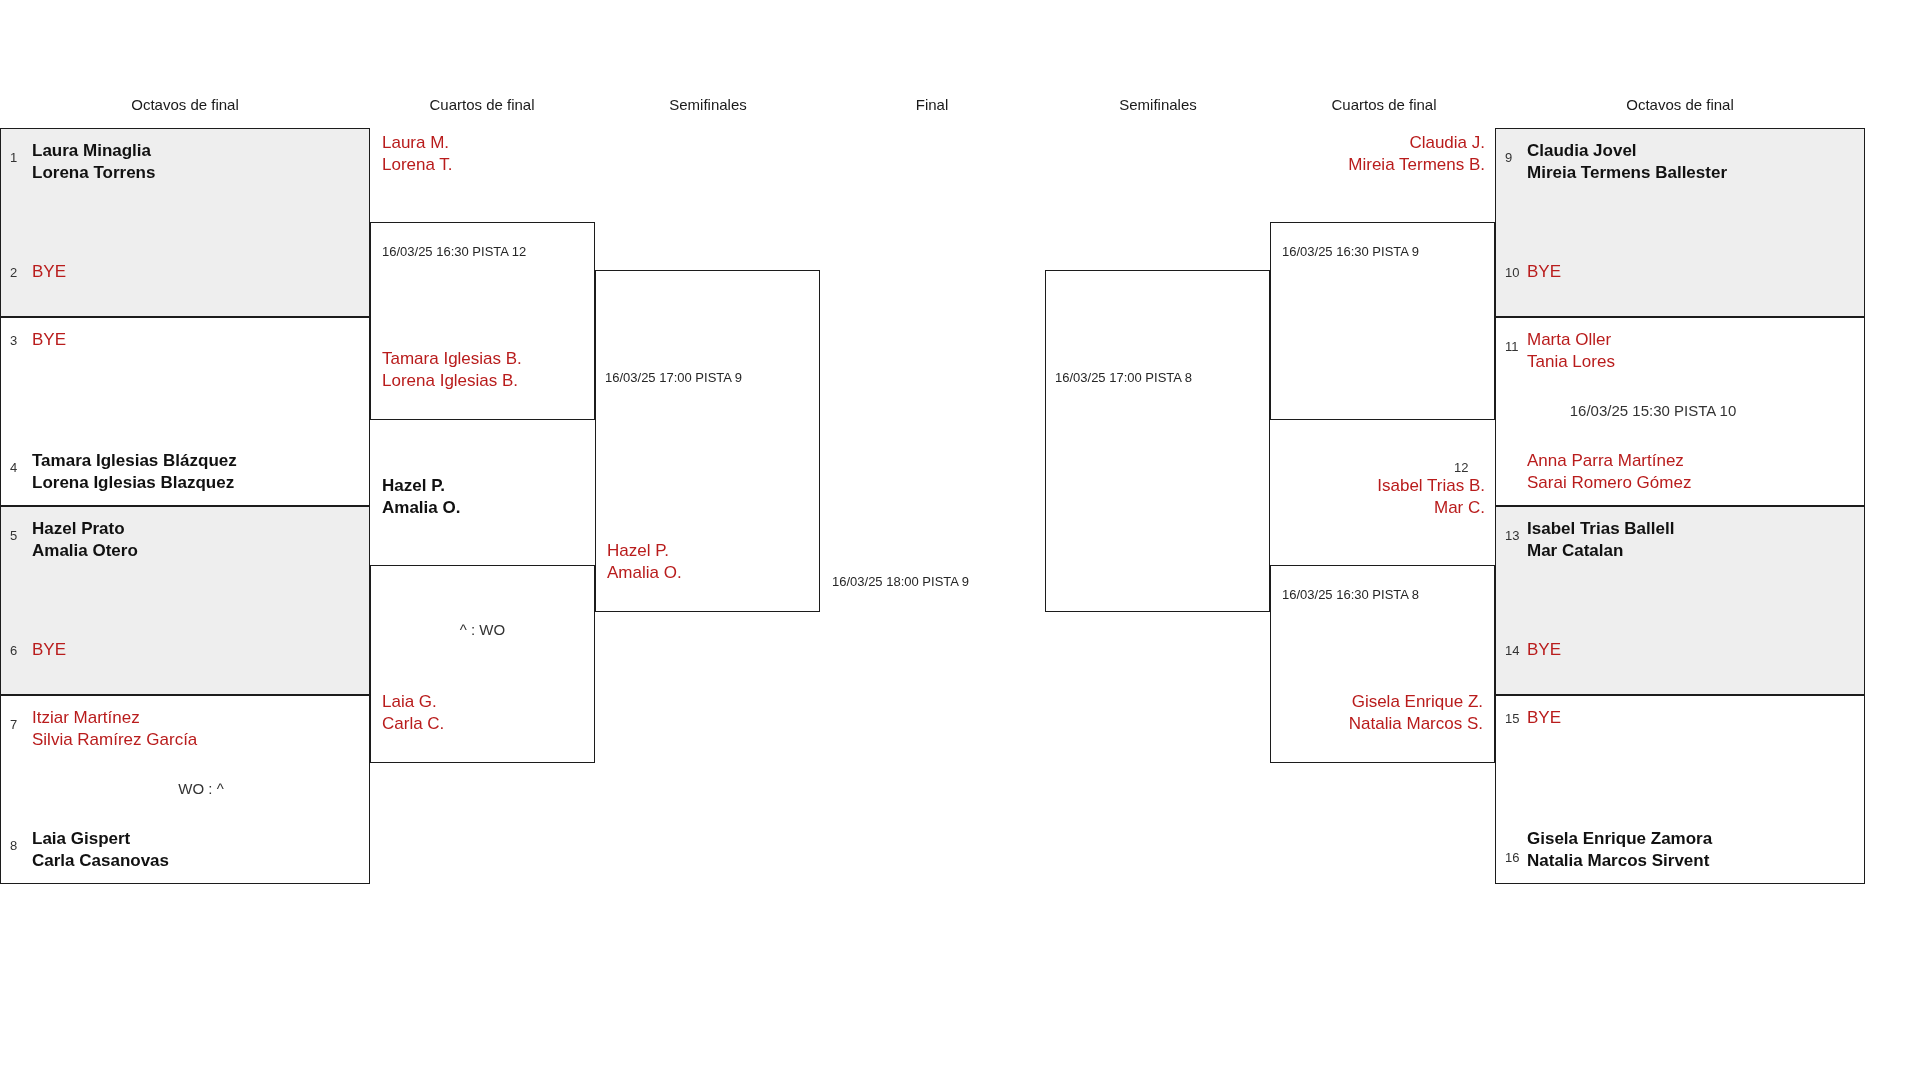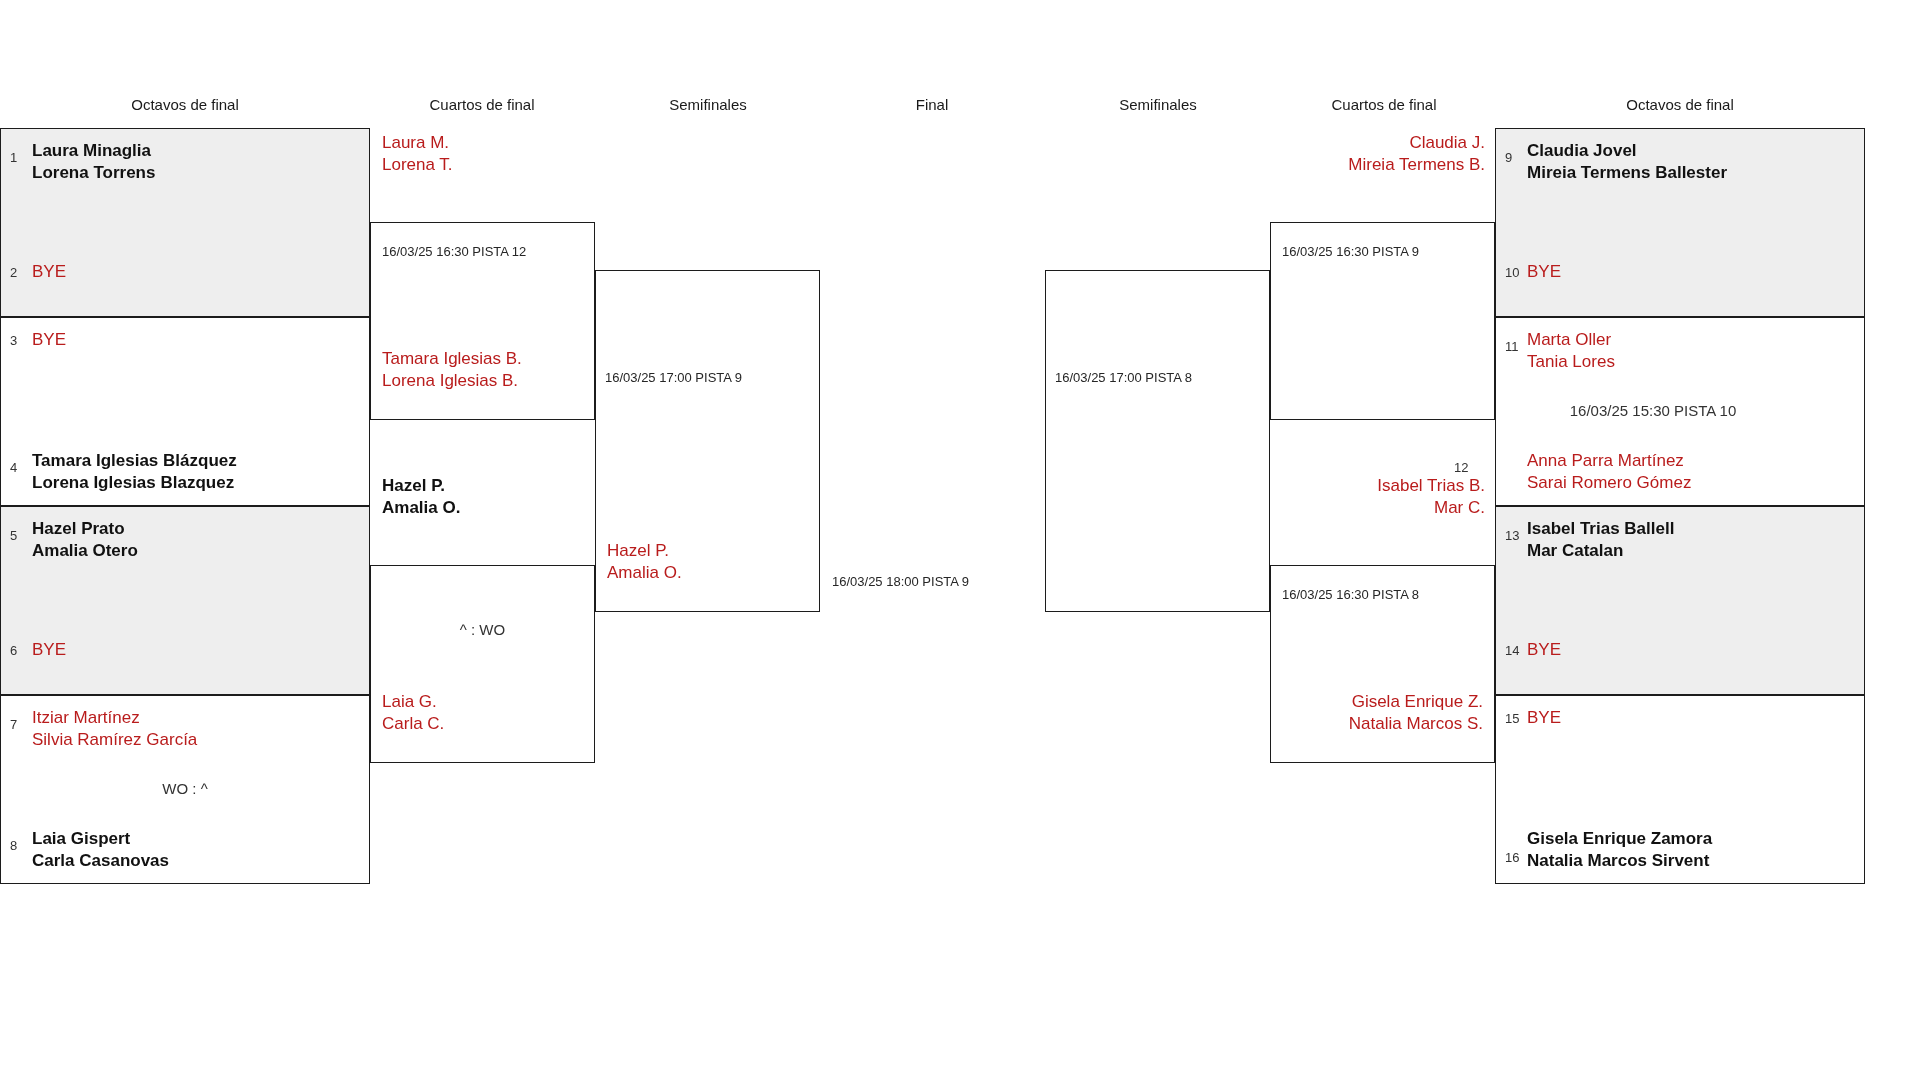--- a/index.html
+++ b/index.html
@@ -100,21 +100,21 @@
       <div class="seed" style="left:10px; top:717px;">7</div>
       <div class="nm reg" style="left:32px; top:707px;">
         <div>Itziar Martínez</div>
         <div>Silvia Ramírez García</div>
       </div>
       <div class="seed" style="left:10px; top:838px;">8</div>
       <div class="nm bold" style="left:32px; top:828px;">
         <div>Laia Gispert</div>
         <div>Carla Casanovas</div>
       </div>
-      <div class="score" style="left:0px; top:779.5px; width:370px; text-align:center;">WO : ^</div>
+      <div class="score" style="left:16px; top:779.5px; width:370px; text-align:center;">WO : ^</div>
       <div class="cellbox shaded" style="left:1495px; top:128px; width:370px; height:189px;"></div>
       <div class="seed" style="left:1505px; top:150px;">9</div>
       <div class="nm bold" style="left:1527px; top:140px;">
         <div>Claudia Jovel</div>
         <div>Mireia Termens Ballester</div>
       </div>
       <div class="seed" style="left:1505px; top:265px;">10</div>
       <div class="nm reg" style="left:1527px; top:261px;">
         <div>BYE</div>
       </div>

